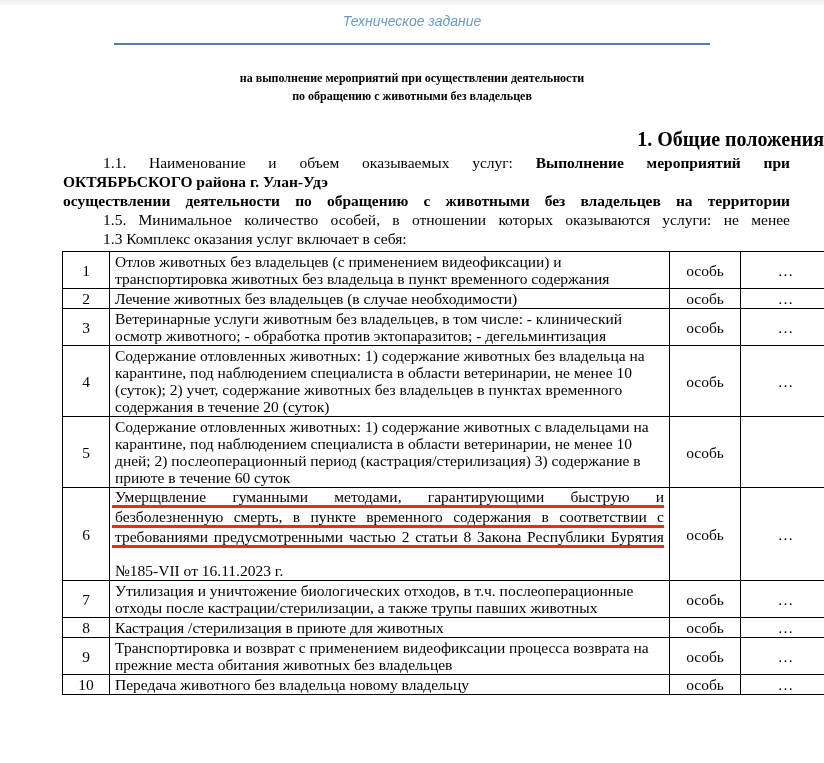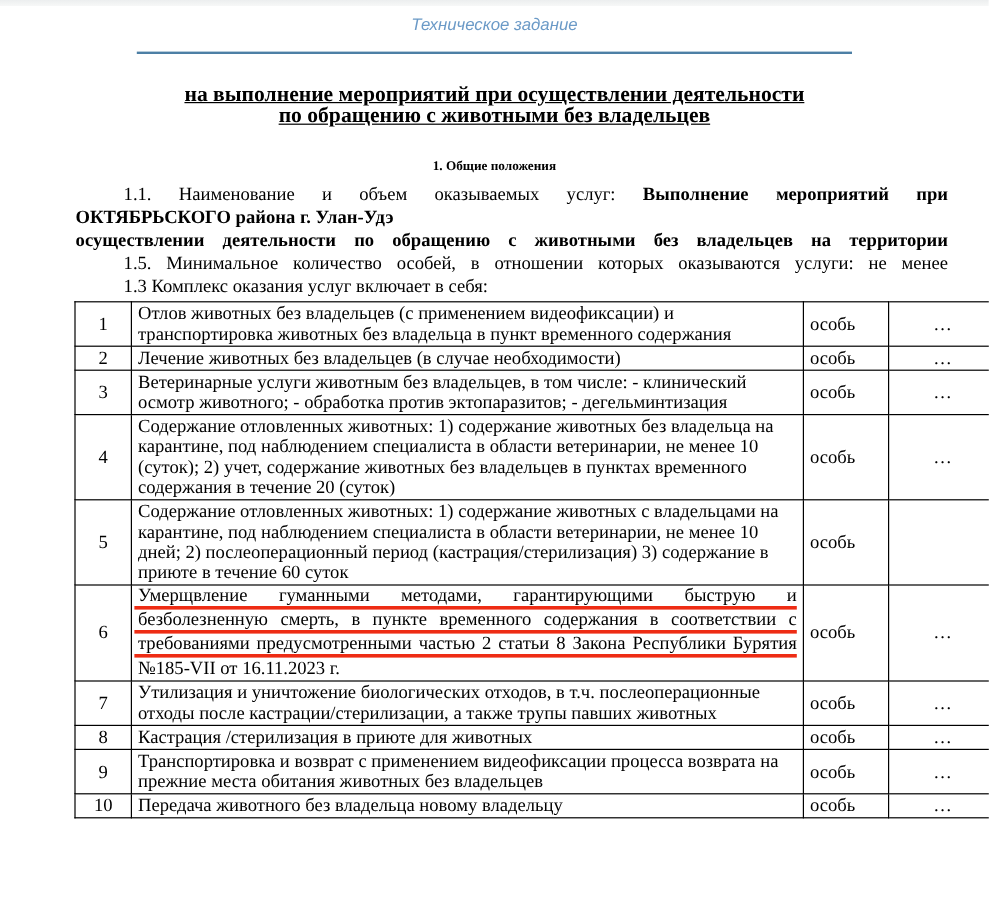--- a/index.html
+++ b/index.html
@@ -30,29 +30,28 @@
     width:596px;
     margin:13px auto 0 auto;
     border-top:2px solid var(--accent-line,#4d7fa5);
     height:0;
   }
   
   .doc-title{
     margin-top:25px;
     text-align:center;
     font-weight:bold;
-    font-size:18px;
+    font-size:12px;
     line-height:17.5px;
-    text-decoration:underline;
   }
   .section-heading{
     margin-top:26px;
-    text-align:center;
+    text-align:right;
     font-weight:bold;
-    font-size:11px;
+    font-size:20px;
     line-height:17px;
   }
   
   .textblock{
     margin:5px 34px 0 63px; 
     font-size:15.5px;
     line-height:19px;
   }
   .pline{white-space:normal;}
   .jline-full{text-align:justify;text-align-last:justify;}
@@ -67,36 +66,36 @@
     font-size:15.5px;
   }
   table.services td{
     border:1.6px solid #000;
     padding:1px 5px;
     vertical-align:middle;
     line-height:17px;
   }
   td.col-num{width:36px;text-align:center;padding:1px 2px;}
   td.col-desc{width:549px;text-align:left;}
-  td.col-unit{width:60px;}
+  td.col-unit{width:60px;text-align:center;}
   td.col-qty{width:80px;text-align:center;letter-spacing:1px;}
   .cell-line{
     text-align:justify;
     text-align-last:justify;
     line-height:16px;
   }
   .cell-line.red-underline{
     border-bottom:3.5px solid var(--annotation-red,#ee2c14);
     margin:0 0 1px -3px;
     padding-left:3px;
   }
   .cell-line.plain-last{
     text-align:left;
     text-align-last:left;
-    padding-top:1px;
+    padding-top:14px;
   }
 </style>
 </head>
 <body>
 
 <div class="top-strip"></div>
 
 <div class="doc-header">
   <span class="label">Техническое задание</span>
   <div class="header-rule"></div>

